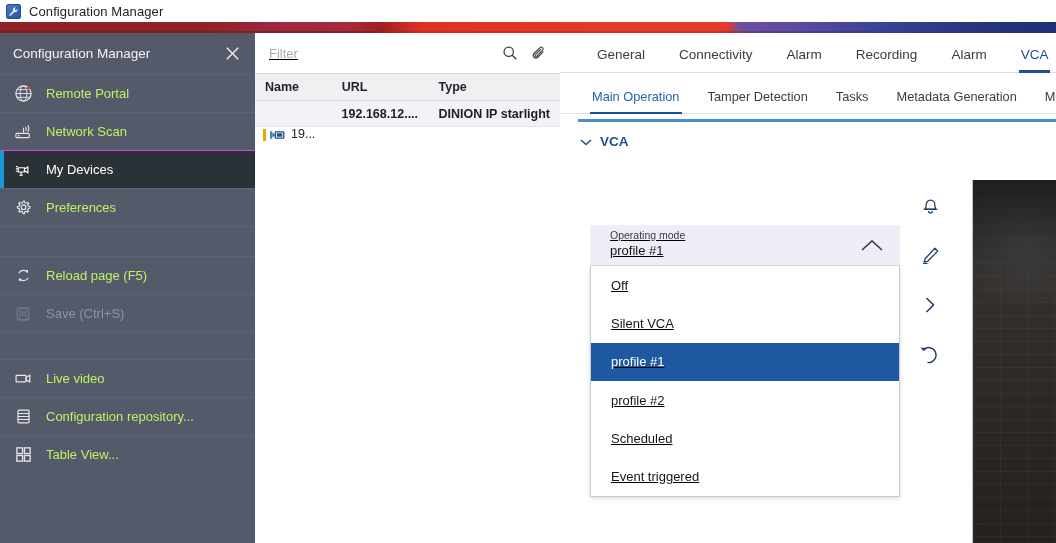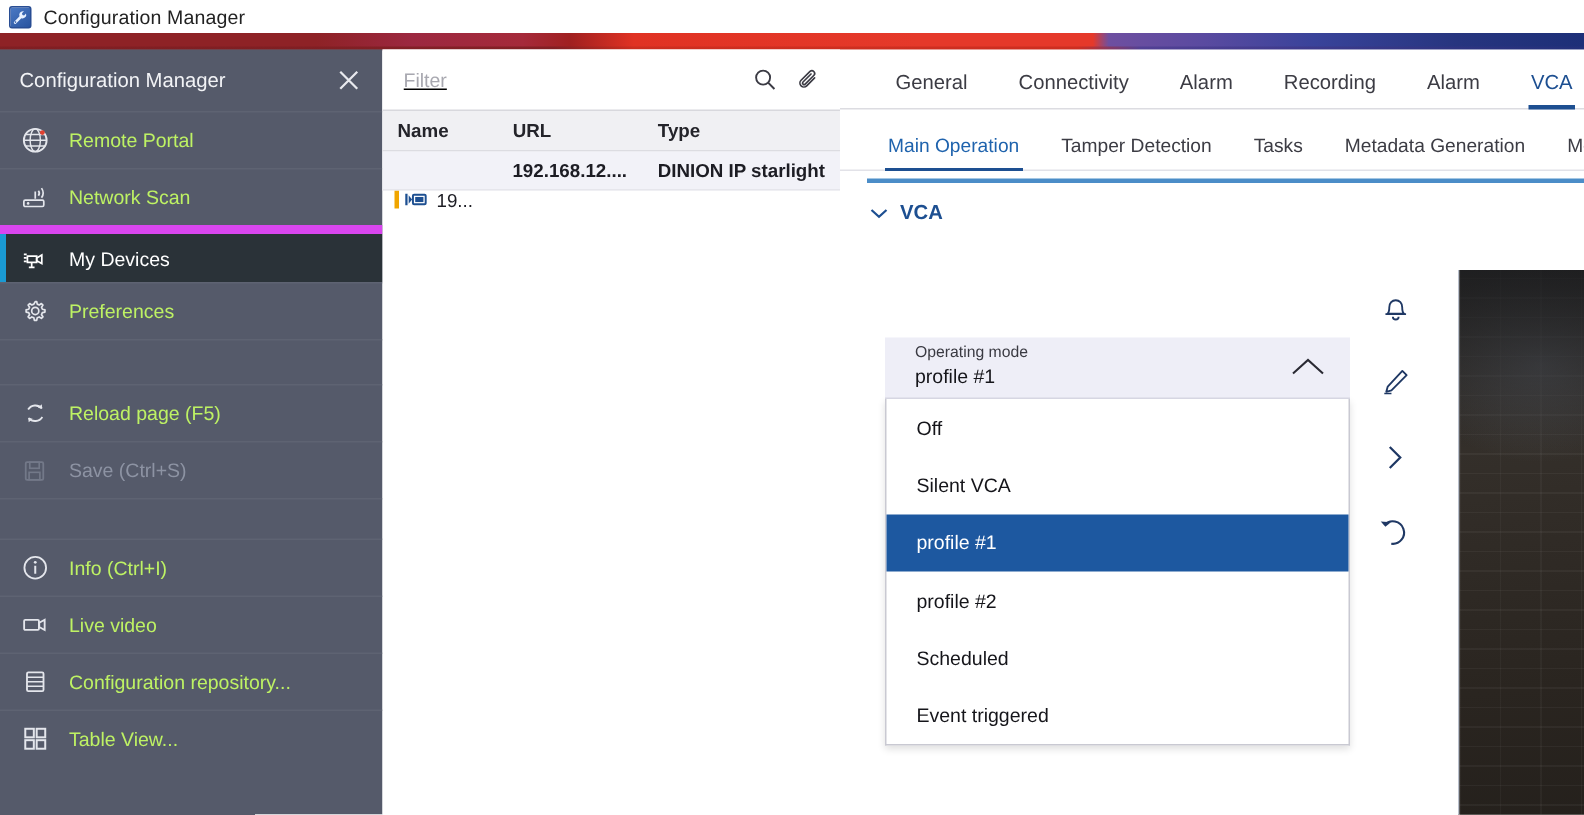--- a/index.html
+++ b/index.html
@@ -59,21 +59,21 @@
   .sb-item {
     height: 38px; display: flex; align-items: center;
     padding-left: 13px; gap: 13px;
     border-top: 1px solid #5e6372;
     font-size: 13px; color: #bef264; cursor: pointer;
     position: relative;
   }
   .sb-item .ico { width: 20px; height: 20px; display:flex; align-items:center; justify-content:center; flex:none; }
   .sb-item.selected {
     background: #2a3238; color: #ffffff;
-    border-top: 6px solid #d946ef;
+    border-top: 1px solid #d946ef;
   }
   .sb-item.selected::before {
     content: ""; position: absolute; left: 0; top: 0; bottom: 0;
     width: 4px; background: #1a9ad4;
   }
   .sb-item.disabled { color: #8d93a3; cursor: default; }
   .sb-item.disabled .ico { opacity: .55; }
   .sb-gap { height: 30px; border-top: 1px solid #5e6372; }
   .sb-gap2 { height: 27px; border-top: 1px solid #5e6372; }
 
@@ -105,21 +105,21 @@
   .dev-header .col { padding-left: 10px; }
   .dev-row {
     height: 26px; display: flex; align-items: center;
     background: #f2f2f8; font-size: 12.5px; color: #1d1d24;
     border-bottom: 1px solid #e6e6ec; cursor: pointer;
   }
   .dev-row .col { padding-left: 10px; overflow: hidden; white-space: nowrap; }
   .c-name { width: 87px; }
   .c-url  { width: 110px; font-weight: bold; }
   .c-type { width: 150px; font-weight: bold; }
-  .dev-row .c-name { display: flex; align-items: flex-start; gap: 4px; padding-left: 8px; margin-top: 40px; }
+  .dev-row .c-name { display: flex; align-items: flex-end; gap: 4px; padding-left: 8px; margin-top: 40px; }
   .status-bar { width: 3px; height: 12px; background: #f0a500; flex: none; }
   .cam-ico { flex: none; display: flex; }
 
   
   .content {
     position: absolute; left: 560px; top: 33px; width: 496px; height: 510px;
     background: #ffffff;
   }
   .tabs1 {
     height: 40px; display: flex; align-items: flex-end;
@@ -151,21 +151,21 @@
     height: 3px; background: #4b8dc8; margin: 5px 0 0 18px; width: 478px;
   }
 
   .section-head {
     display: flex; align-items: center; gap: 8px;
     padding: 12px 0 0 20px; font-size: 13.5px;
     color: #1d4f91; font-weight: bold; cursor: pointer;
   }
 
   
-  .dd-wrap { position: absolute; left: 30px; top: 192px; width: 310px; }
+  .dd-wrap { position: absolute; left: 30px; top: 192px; width: 310px; text-decoration: underline; }
   .dd-head {
     background: #eeeef7; height: 41px; position: relative;
     padding: 4px 0 0 20px; cursor: pointer;
     border-bottom: 1px solid #d6d6e2;
   }
   .dd-label { font-size: 10.5px; color: #3a3a42; line-height: 13px; }
   .dd-value { font-size: 13px; color: #15151a; line-height: 17px; }
   .dd-chevron {
     position: absolute; right: 16px; top: 13px; cursor: pointer;
   }
@@ -296,30 +296,20 @@
           <rect x="3.5" y="3.5" width="13" height="13" rx="1" fill="none" stroke="#8d93a3" stroke-width="1.3"></rect>
           <rect x="6.5" y="3.5" width="7" height="4.5" fill="none" stroke="#8d93a3" stroke-width="1.2"></rect>
           <rect x="6" y="11" width="8" height="5.5" fill="none" stroke="#8d93a3" stroke-width="1.2"></rect>
         </svg>
       </span>
       <span>Save (Ctrl+S)</span>
     </div>
 
     <div class="sb-gap2"></div>
 
-    <div class="sb-item">
-      <span class="ico">
-        <svg width="19" height="19" viewBox="0 0 20 20">
-          <circle cx="10" cy="10" r="7.6" fill="none" stroke="#e4e6ec" stroke-width="1.3"></circle>
-          <circle cx="10" cy="6.2" r="1" fill="#e4e6ec"></circle>
-          <path d="M10 8.6v5.6" stroke="#e4e6ec" stroke-width="1.4"></path>
-        </svg>
-      </span>
-      <span>Info (Ctrl+I)</span>
-    </div>
 
     <div class="sb-item">
       <span class="ico">
         <svg width="19" height="19" viewBox="0 0 20 20">
           <rect x="2.2" y="6.6" width="10.4" height="7" rx=".8" fill="none" stroke="#e4e6ec" stroke-width="1.3"></rect>
           <path d="M12.8 8.6 L16.6 6.5 L16.6 13.7 L12.8 11.6 Z" fill="none" stroke="#e4e6ec" stroke-width="1.3"></path>
         </svg>
       </span>
       <span>Live video</span>
     </div>

